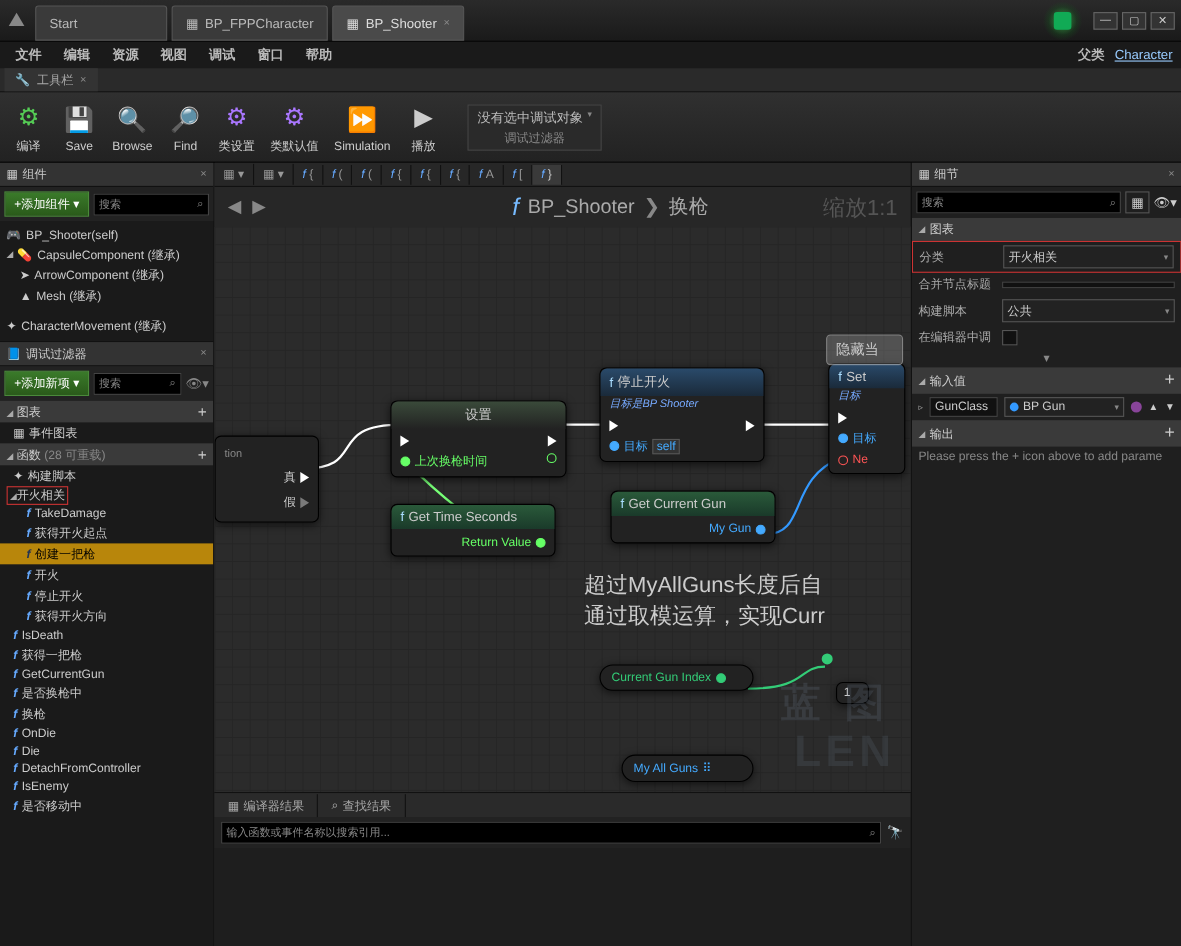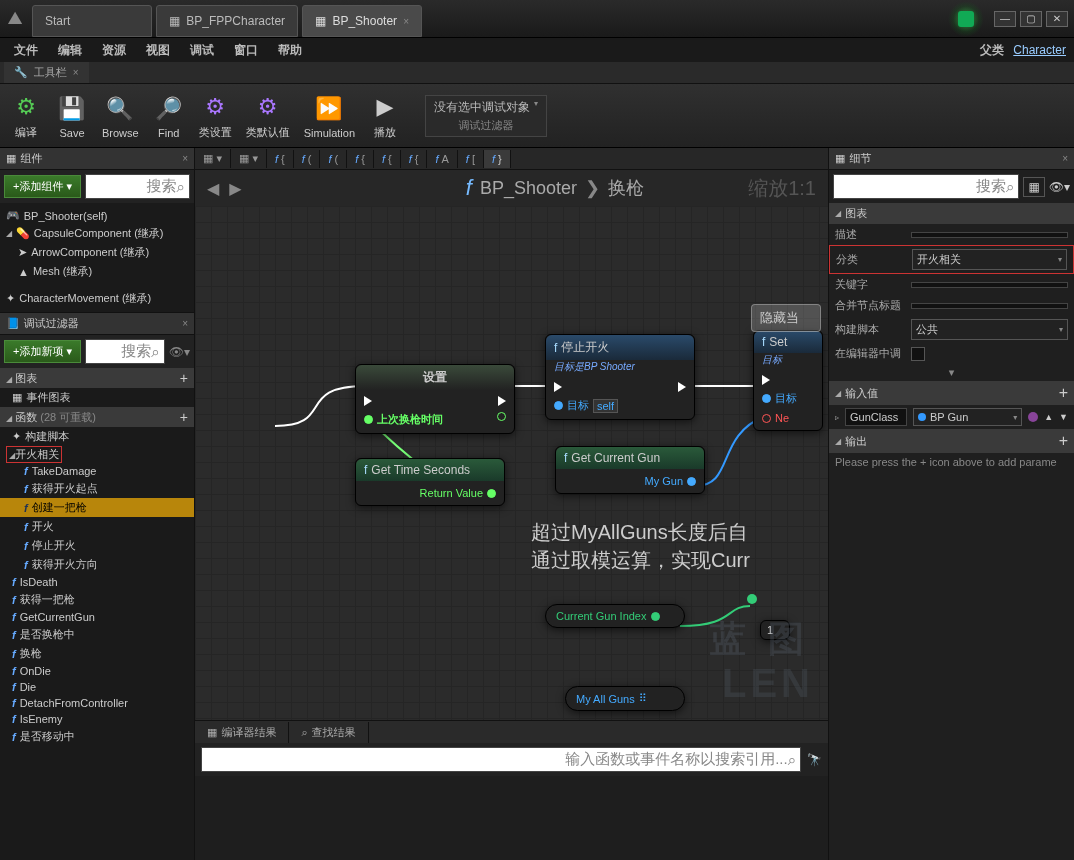--- a/index.html
+++ b/index.html
@@ -40,21 +40,21 @@
 .center-col { flex: 1; display: flex; flex-direction: column; background: #262626; }
 .right-col { width: 246px; display: flex; flex-direction: column; border-left: 1px solid #111; background: #1f1f1f; }
 
 
 .panel-header { height: 22px; background: #333; display: flex; align-items: center; padding: 0 6px; font-size: 11px; color: #ccc; gap: 4px; border-bottom: 1px solid #111; }
 
 
 .components-panel { flex: 0 0 auto; border-bottom: 1px solid #111; }
 .components-toolbar { display: flex; align-items: center; padding: 4px; gap: 4px; background: #222; }
 .green-btn { background: linear-gradient(#3a7a2a, #2a5a1a); color: #fff; padding: 3px 8px; border: 1px solid #4a8a3a; font-size: 11px; }
-.search-box { flex: 1; background: #ffffff; border: 1px solid #444; padding: 2px 4px; color: #888; font-size: 15px; display: flex; align-items: center; justify-content: flex-end; }
+.search-box { flex: 1; background: #000000; border: 1px solid #444; padding: 2px 4px; color: #888; font-size: 10px; display: flex; align-items: center; justify-content: space-between; }
 .comp-tree { padding: 4px 0; font-size: 11px; }
 .comp-tree .item { padding: 2px 6px; color: #ccc; display: flex; align-items: center; gap: 4px; }
 .comp-tree .indent1 { padding-left: 18px; }
 .caret { font-size: 8px; color: #aaa; }
 
 
 .myblueprint-panel { flex: 1; overflow: hidden; display: flex; flex-direction: column; }
 .mb-body { flex: 1; overflow-y: auto; font-size: 11px; }
 .mb-section { background: #3a3a3a; padding: 2px 6px; display: flex; align-items: center; justify-content: space-between; color: #ccc; }
 .mb-section .plus { color: #ccc; font-size: 14px; }
@@ -390,22 +390,35 @@
     <div class="graph-canvas">
       <svg class="wires" width="640" height="540">
         <path d="M 80 220 C 140 220 100 180 170 180" stroke="#fff" stroke-width="2" fill="none"></path>
         <path d="M 310 180 C 340 180 330 180 360 180" stroke="#fff" stroke-width="2" fill="none"></path>
         <path d="M 495 180 C 530 180 540 180 570 180" stroke="#fff" stroke-width="2" fill="none"></path>
         <path d="M 300 295 C 260 295 200 240 170 210" stroke="#7f7" stroke-width="2" fill="none"></path>
         <path d="M 500 280 C 540 280 520 230 570 210" stroke="#39f" stroke-width="2" fill="none"></path>
         <path d="M 485 420 C 540 420 530 400 555 400" stroke="#3c7" stroke-width="2" fill="none"></path>
       </svg>
 
-
-      <div class="node" style="left:160px; top:158px; width:160px;font-weight:bold;">
+      <div class="node" style="left:0px; top:190px; width:95px;">
+        <div class="node-body" style="flex-direction:column; gap:8px; padding:10px 8px">
+          <div style="color:#888; font-size:10px">tion</div>
+          <div class="pin" style="justify-content:flex-end">
+              <span>真</span>
+              <div class="p-exec"></div>
+            </div>
+          <div class="pin" style="justify-content:flex-end">
+              <span>假</span>
+              <div class="p-exec" style="opacity:0.4"></div>
+            </div>
+        </div>
+      </div>
+
+      <div class="node" style="left:160px; top:158px; width:160px;">
         <div class="node-head dark" style="justify-content:center">
             <span>设置</span>
           </div>
         <div class="node-body">
           <div class="col">
             <div class="pin">
                 <div class="p-exec"></div>
               </div>
             <div class="pin green">
                 <div class="p-dot fill"></div>
@@ -574,35 +587,27 @@
           <span>⌕</span>
         </div>
       <span style="border:1px solid #555;padding:2px 4px">▦</span>
       <span>👁▾</span>
     </div>
     <div class="details-body">
       <div class="det-section">
           <span class="caret">◢</span>
           <span>图表</span>
         </div>
-      <div class="det-row">
-          <div class="label">描述</div>
-          <div class="field"></div>
-        </div>
       <div class="det-row highlight">
         <div class="label">分类</div>
         <div class="dropdown">
             <span>开火相关</span>
             <span class="chev">▾</span>
           </div>
       </div>
-      <div class="det-row">
-          <div class="label">关键字</div>
-          <div class="field"></div>
-        </div>
       <div class="det-row">
           <div class="label">合并节点标题</div>
           <div class="field"></div>
         </div>
       <div class="det-row">
           <div class="label">构建脚本</div>
           <div class="dropdown">
             <span>公共</span>
             <span class="chev">▾</span>
           </div>

